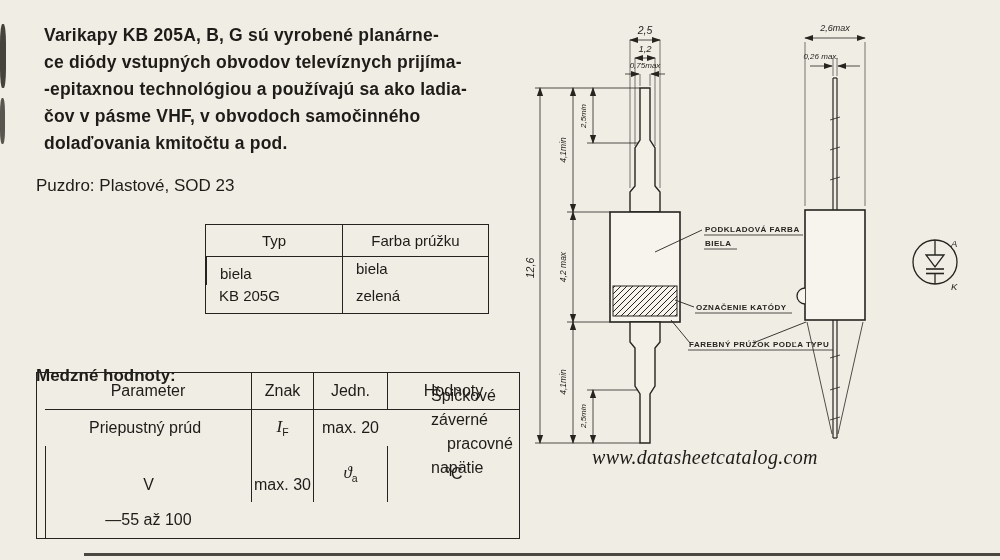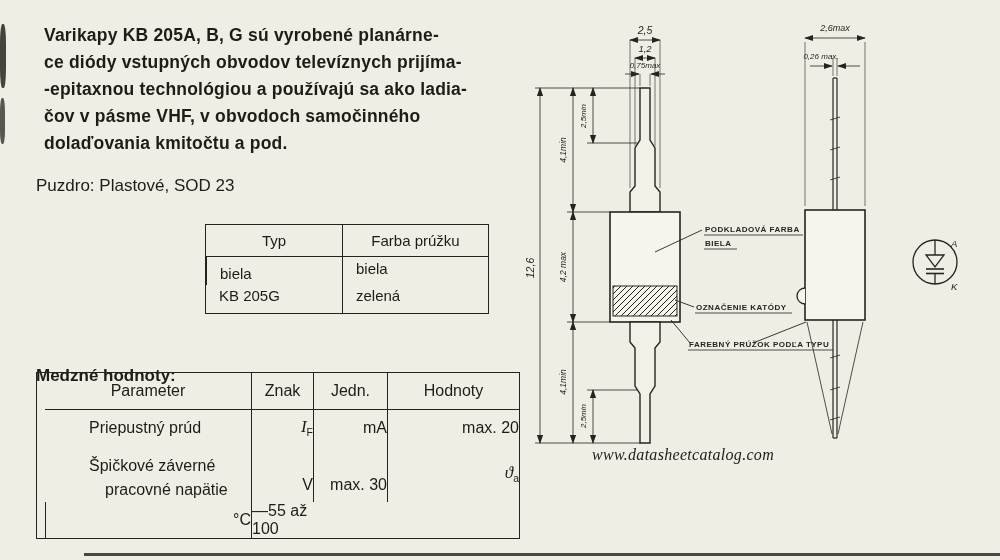--- a/index.html
+++ b/index.html
@@ -26,31 +26,31 @@
   .limits-title{position:absolute;left:36px;top:342px;font-weight:bold;font-size:17px;margin-top:24px;}
   .limits-table{position:absolute;left:36px;top:372px;width:474px;
     border:1.7px solid #24231f;display:grid;
     grid-template-columns:206px 62px 74px 1fr;
     grid-template-rows:37px 36px 56px 36px;
     font-size:16px;padding-left:8px;}
   .lt-h{border-bottom:1.5px solid #24231f;display:flex;align-items:center;justify-content:center;}
   .bl{border-left:1.5px solid #24231f;}
   .cell{display:flex;align-items:center;}
   .c-param{padding-left:8px;margin-left:36px;}
-  .c-center{justify-content:flex-end;}
+  .c-center{justify-content:center;}
   .r2{align-items:flex-end;padding-bottom:8px;}
   .param2{display:block;padding-top:8px;line-height:24px;}
   .param2 .ln2{padding-left:16px;}
   .sym{font-family:"Liberation Serif","DejaVu Serif",serif;font-style:italic;font-size:17px;}
   .sym sub{font-size:10.5px;font-style:normal;font-family:"Liberation Sans",sans-serif;}
 
   .drawing{position:absolute;left:505px;top:0;}
   .website{position:absolute;left:592px;top:446px;
     font-family:"Liberation Serif","DejaVu Serif",serif;font-style:italic;
-    font-size:16px;letter-spacing:.3px;}
+    font-size:20px;letter-spacing:.3px;}
 
   .smudge{position:absolute;background:#33302a;border-radius:40%/30%;}
   .smudge.s1{left:0;top:24px;width:6px;height:64px;opacity:.9;}
   .smudge.s2{left:0;top:98px;width:5px;height:46px;opacity:.8;}
   .page-edge{position:absolute;left:84px;top:553px;width:916px;height:2.5px;
     background:#2b2923;opacity:.85;}
   svg text{stroke:none;}
 </style>
 </head>
 <body>
@@ -83,21 +83,20 @@
 <div class="limits-table">
   <div class="lt-h">Parameter</div>
   <div class="lt-h bl">Znak</div>
   <div class="lt-h bl">Jedn.</div>
   <div class="lt-h bl">Hodnoty</div>
 
   <div class="cell c-param">Priepustný prúd</div>
   <div class="cell c-center bl">
     <span class="sym"><span>I</span><sub>F</sub></span>
   </div>
-  <div class="cell c-center bl">mA</div>
   <div class="cell c-center bl">max. 20</div>
 
   <div class="cell c-param">
     <span class="param2">
       <span class="ln1">Špičkové záverné</span><br>
       <span class="ln2">pracovné napätie</span>
     </span>
   </div>
   <div class="cell c-center bl r2">V</div>
   <div class="cell c-center bl r2">max. 30</div>

